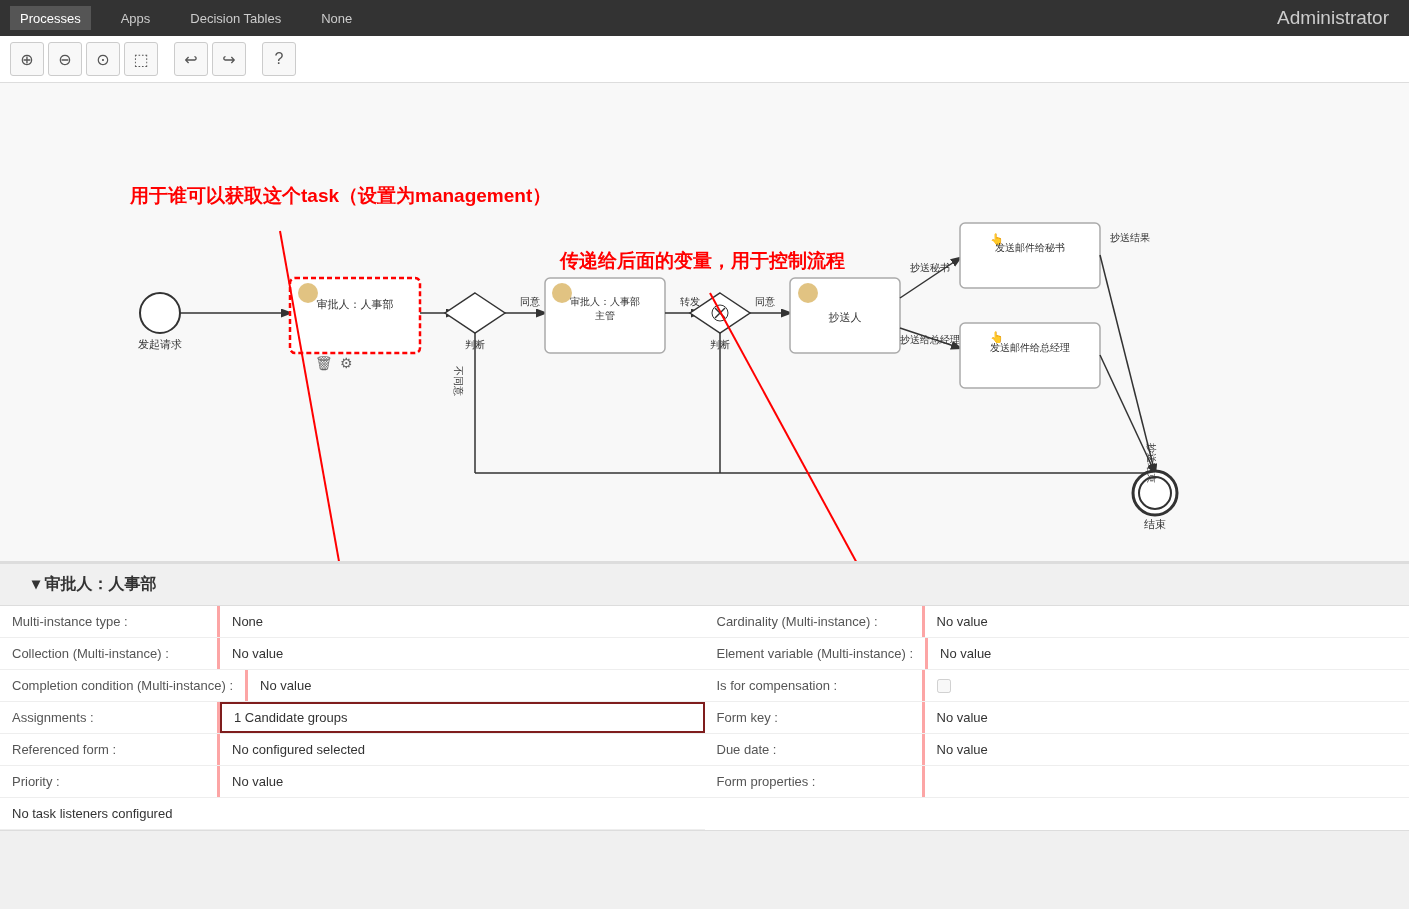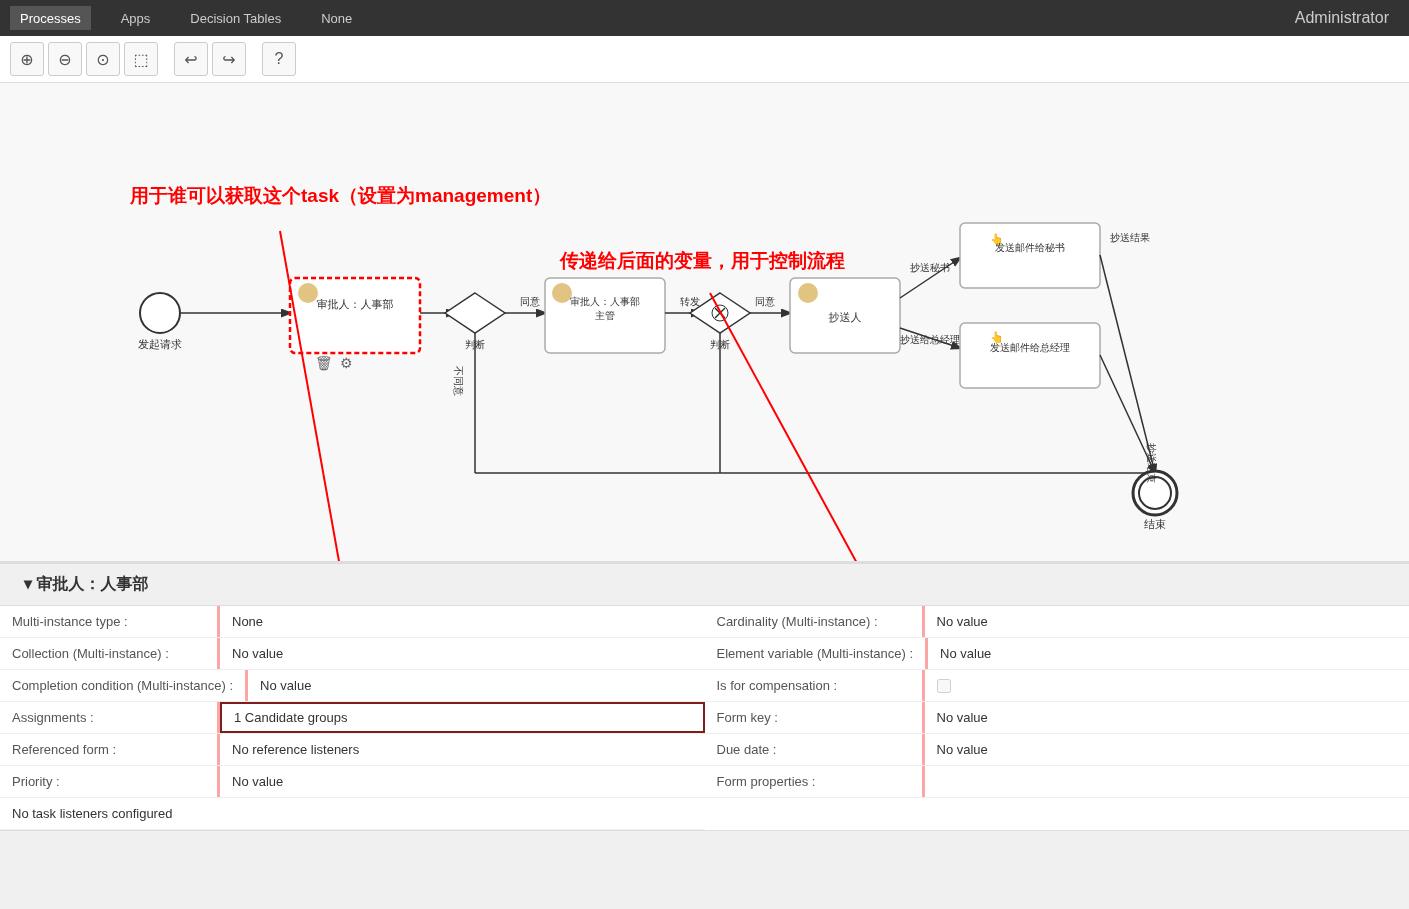--- a/index.html
+++ b/index.html
@@ -23,21 +23,21 @@
       align-items: center;
       cursor: pointer;
     }
     .top-nav-item.active {
       background: #555;
       color: #fff;
     }
     .top-nav-right {
       margin-left: auto;
       color: #ccc;
-      font-size: 16px;
+      font-size: 19px;
       padding: 0 10px;
     }
 
     
     .toolbar {
       background: #fff;
       border-bottom: 1px solid #ddd;
       padding: 6px 10px;
       display: flex;
       gap: 4px;
@@ -67,21 +67,21 @@
       border-bottom: 2px solid #ddd;
     }
 
     
     .properties-section {
       background: white;
       padding: 0;
     }
     .properties-header {
       background: #f0f0f0;
-      padding: 10px 24px;
+      padding: 10px 32px;
       font-size: 16px;
       font-weight: bold;
       border-bottom: 1px solid #ddd;
       border-top: 1px solid #ddd;
     }
     .properties-grid {
       display: grid;
       grid-template-columns: 1fr 1fr;
       border-bottom: 1px solid #ddd;
     }
@@ -264,21 +264,21 @@
       <div class="prop-row">
         <div class="prop-label">Completion condition (Multi-instance) :</div>
         <div class="prop-value">No value</div>
       </div>
       <div class="prop-row">
         <div class="prop-label">Assignments :</div>
         <div class="prop-value highlighted">1 Candidate groups</div>
       </div>
       <div class="prop-row">
         <div class="prop-label">Referenced form :</div>
-        <div class="prop-value">No reference listeners</div>
+        <div class="prop-value">No configured selected</div>
       </div>
       <div class="prop-row">
         <div class="prop-label">Priority :</div>
         <div class="prop-value">No value</div>
       </div>
       <div class="prop-row">
         <div class="prop-value">No task listeners configured</div>
       </div>
     </div>
 

